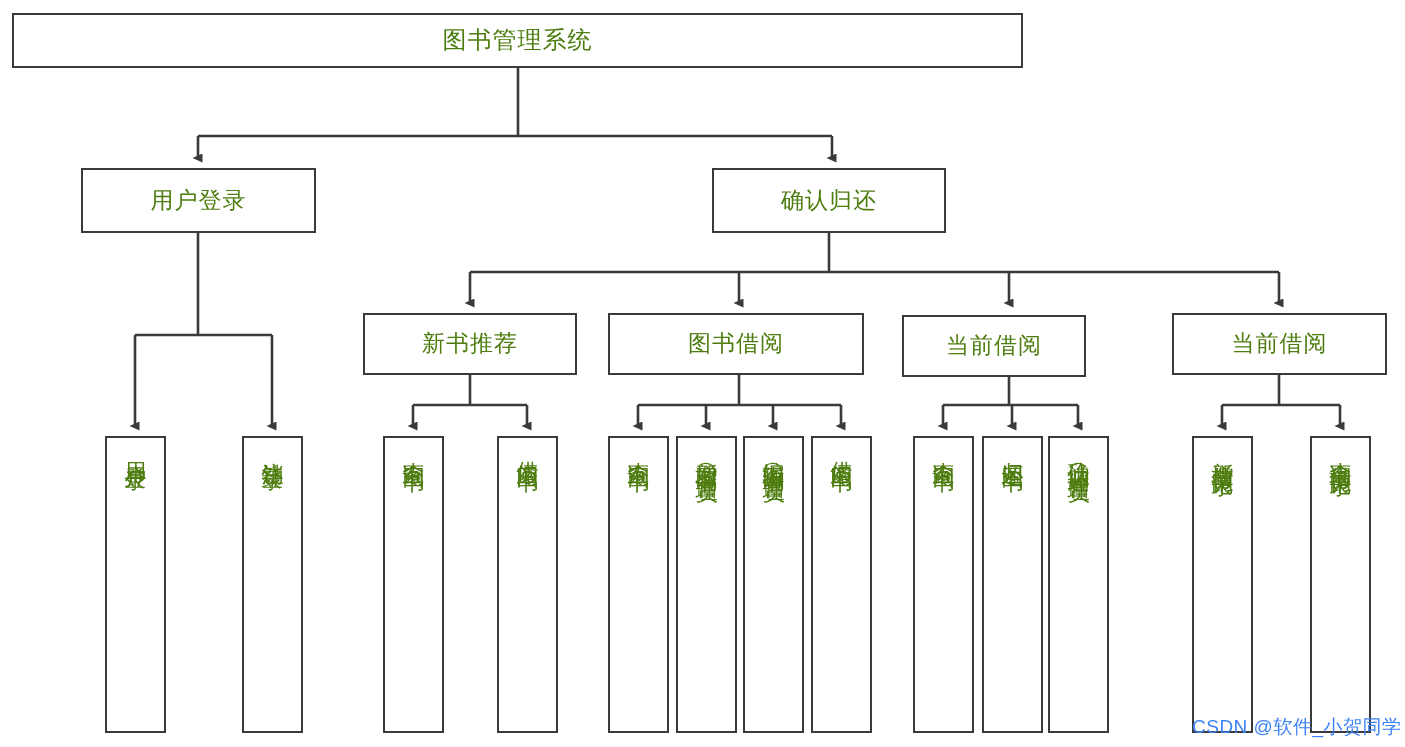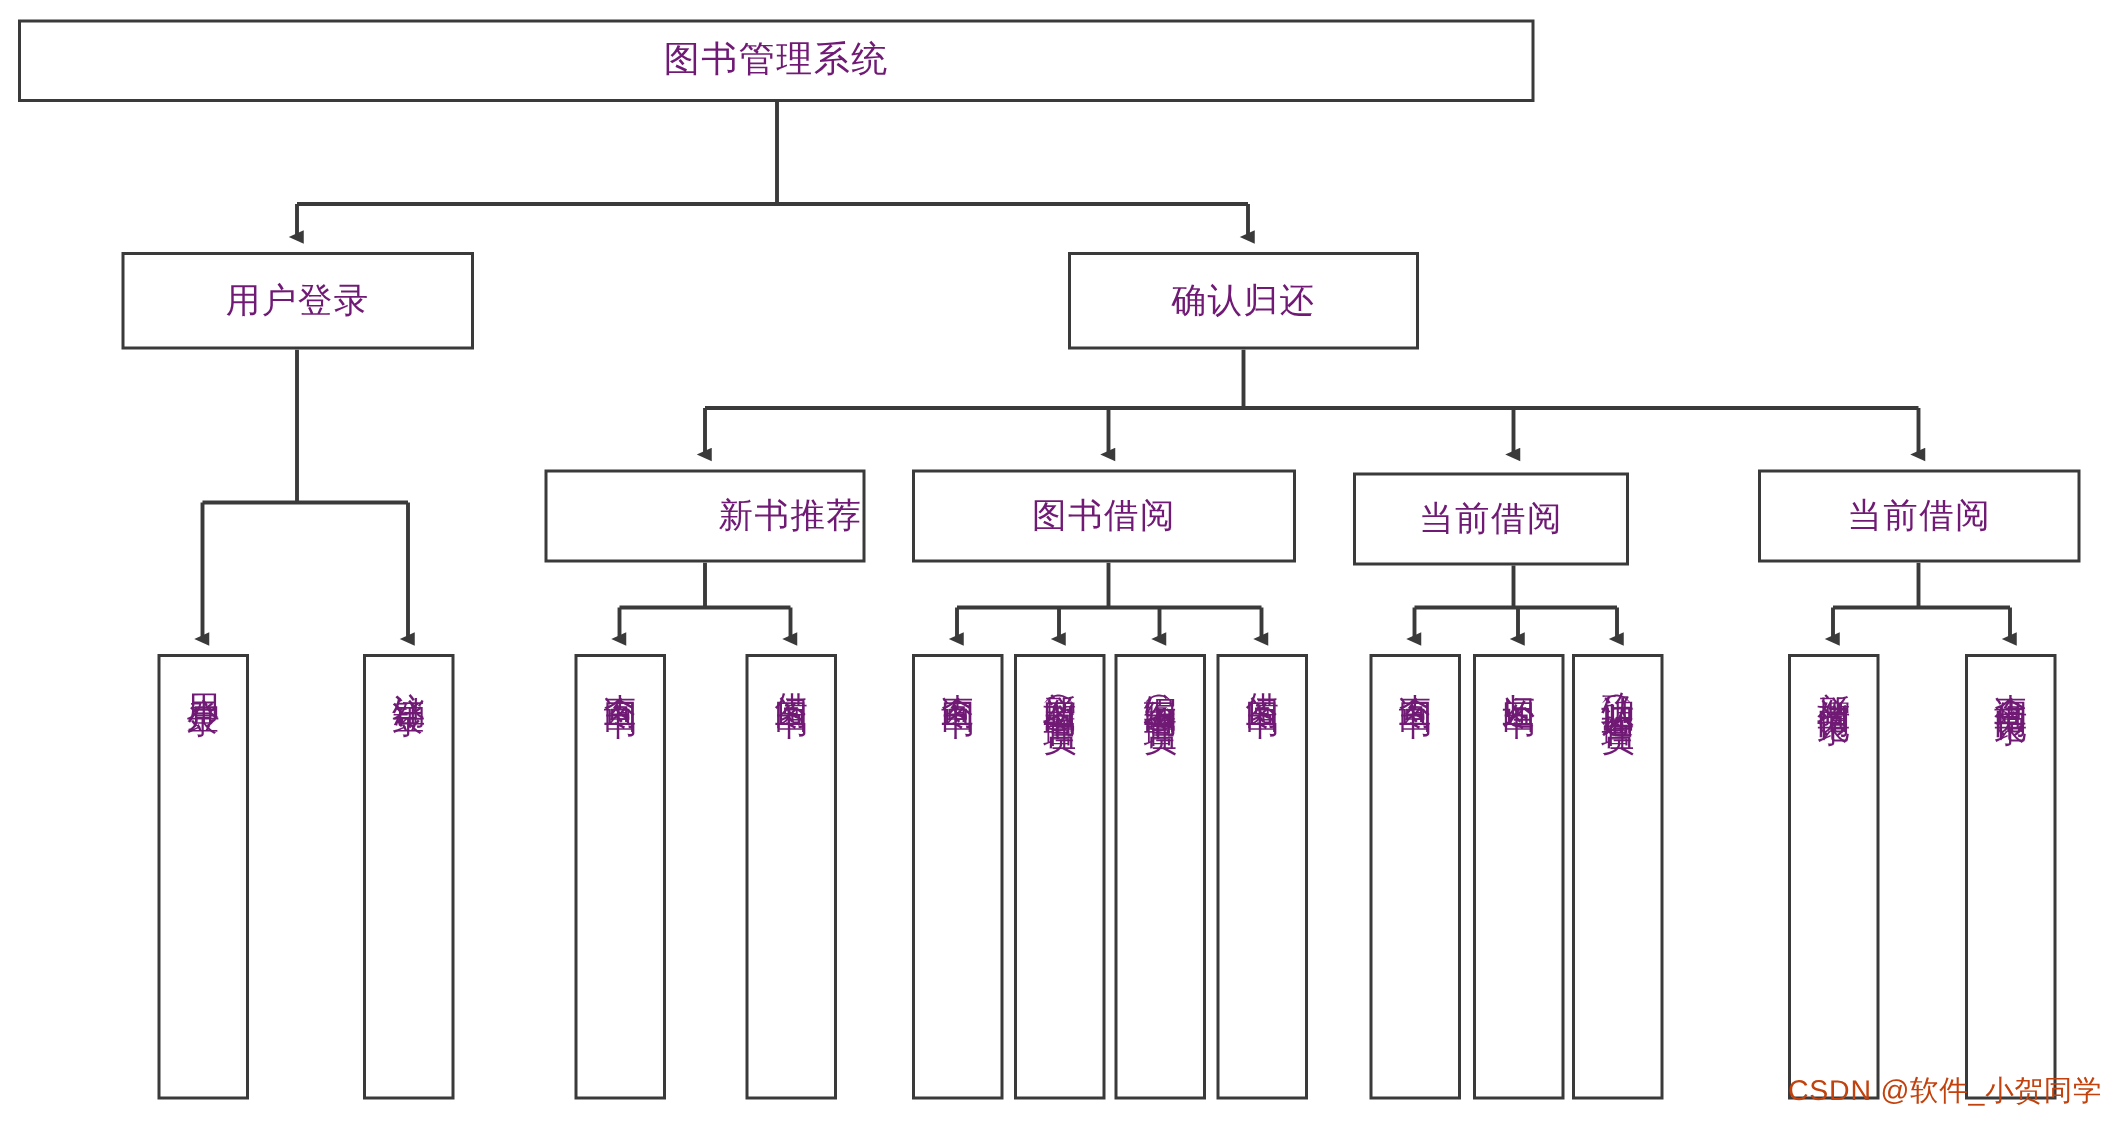--- a/index.html
+++ b/index.html
@@ -1,32 +1,32 @@
 <!DOCTYPE html>
 <html><head>
 <meta charset="utf-8">
 <style>
   html,body{margin:0;padding:0;background:#ffffff;}
   body{width:1405px;height:747px;font-family:"Liberation Sans","DejaVu Sans",sans-serif;overflow:hidden;}
   #stage{position:relative;width:1405px;height:747px;background:#fff;}
   #edges{position:absolute;left:0;top:0;width:1405px;height:747px;}
   .node{position:absolute;box-sizing:border-box;background:#ffffff;border:2px solid #3a3a3a;display:flex;align-items:center;justify-content:center;}
-  .node .lbl{color:#701a75;text-align:center;line-height:1.12;white-space:nowrap;}
+  .node .lbl{color:#4d7c0f;text-align:center;line-height:1.12;white-space:nowrap;}
   .h-node .lbl{font-size:23px;letter-spacing:1px;}
   .root .lbl{font-size:24px;letter-spacing:1px;}
   .leaf{align-items:flex-start;justify-content:center;padding-top:6px;}
   .leaf .lbl{
      writing-mode:vertical-rl;
      text-orientation:upright;
      font-size:22px;
      letter-spacing:3px;
      line-height:1.0;
      white-space:nowrap;
   }
-  .watermark{position:absolute;color:#c2410c;font-size:19px;white-space:nowrap;letter-spacing:0.5px;}
+  .watermark{position:absolute;color:#3b82f6;font-size:19px;white-space:nowrap;letter-spacing:0.5px;}
 </style>
 </head>
 <body>
 
 <div id="stage">
 
   <svg id="edges" viewBox="0 0 1405 747">
     <defs>
       <marker id="arrow" markerWidth="11" markerHeight="11" refX="4.5" refY="5" orient="auto" markerUnits="userSpaceOnUse">
         <path d="M0,0.5 L9,0.5 L4.5,10.5 z" fill="#3a3a3a"></path>
@@ -80,21 +80,21 @@
     <span class="lbl">图书管理系统</span>
   </div>
 
   <div class="node h-node" style="left:81px;top:168px;width:235px;height:65px;">
     <span class="lbl">用户登录</span>
   </div>
   <div class="node h-node" style="left:712px;top:168px;width:234px;height:65px;">
     <span class="lbl">确认归还</span>
   </div>
 
-  <div class="node h-node" style="left:363px;top:313px;width:214px;height:62px;justify-content:flex-end;">
+  <div class="node h-node" style="left:363px;top:313px;width:214px;height:62px;">
     <span class="lbl">新书推荐</span>
   </div>
   <div class="node h-node" style="left:608px;top:313px;width:256px;height:62px;">
     <span class="lbl">图书借阅</span>
   </div>
   <div class="node h-node" style="left:902px;top:315px;width:184px;height:62px;">
     <span class="lbl">当前借阅</span>
   </div>
   <div class="node h-node" style="left:1172px;top:313px;width:215px;height:62px;">
     <span class="lbl">当前借阅</span>

